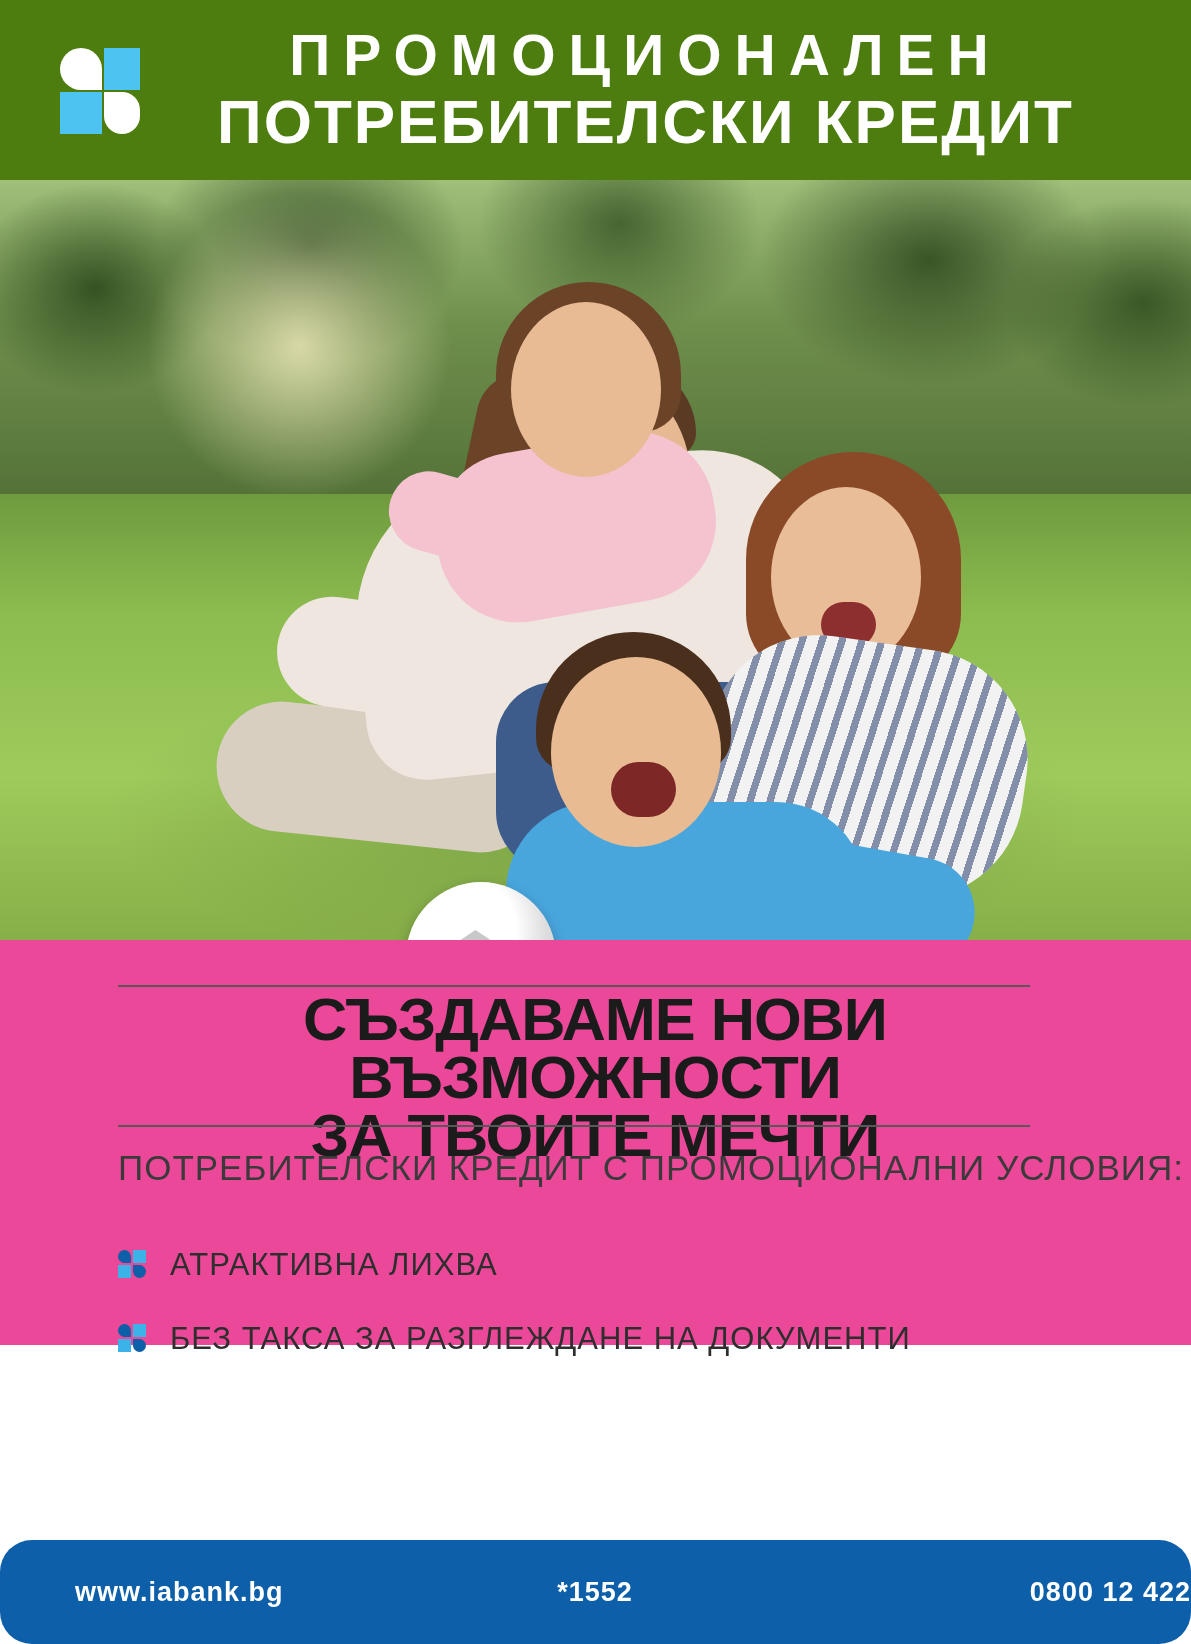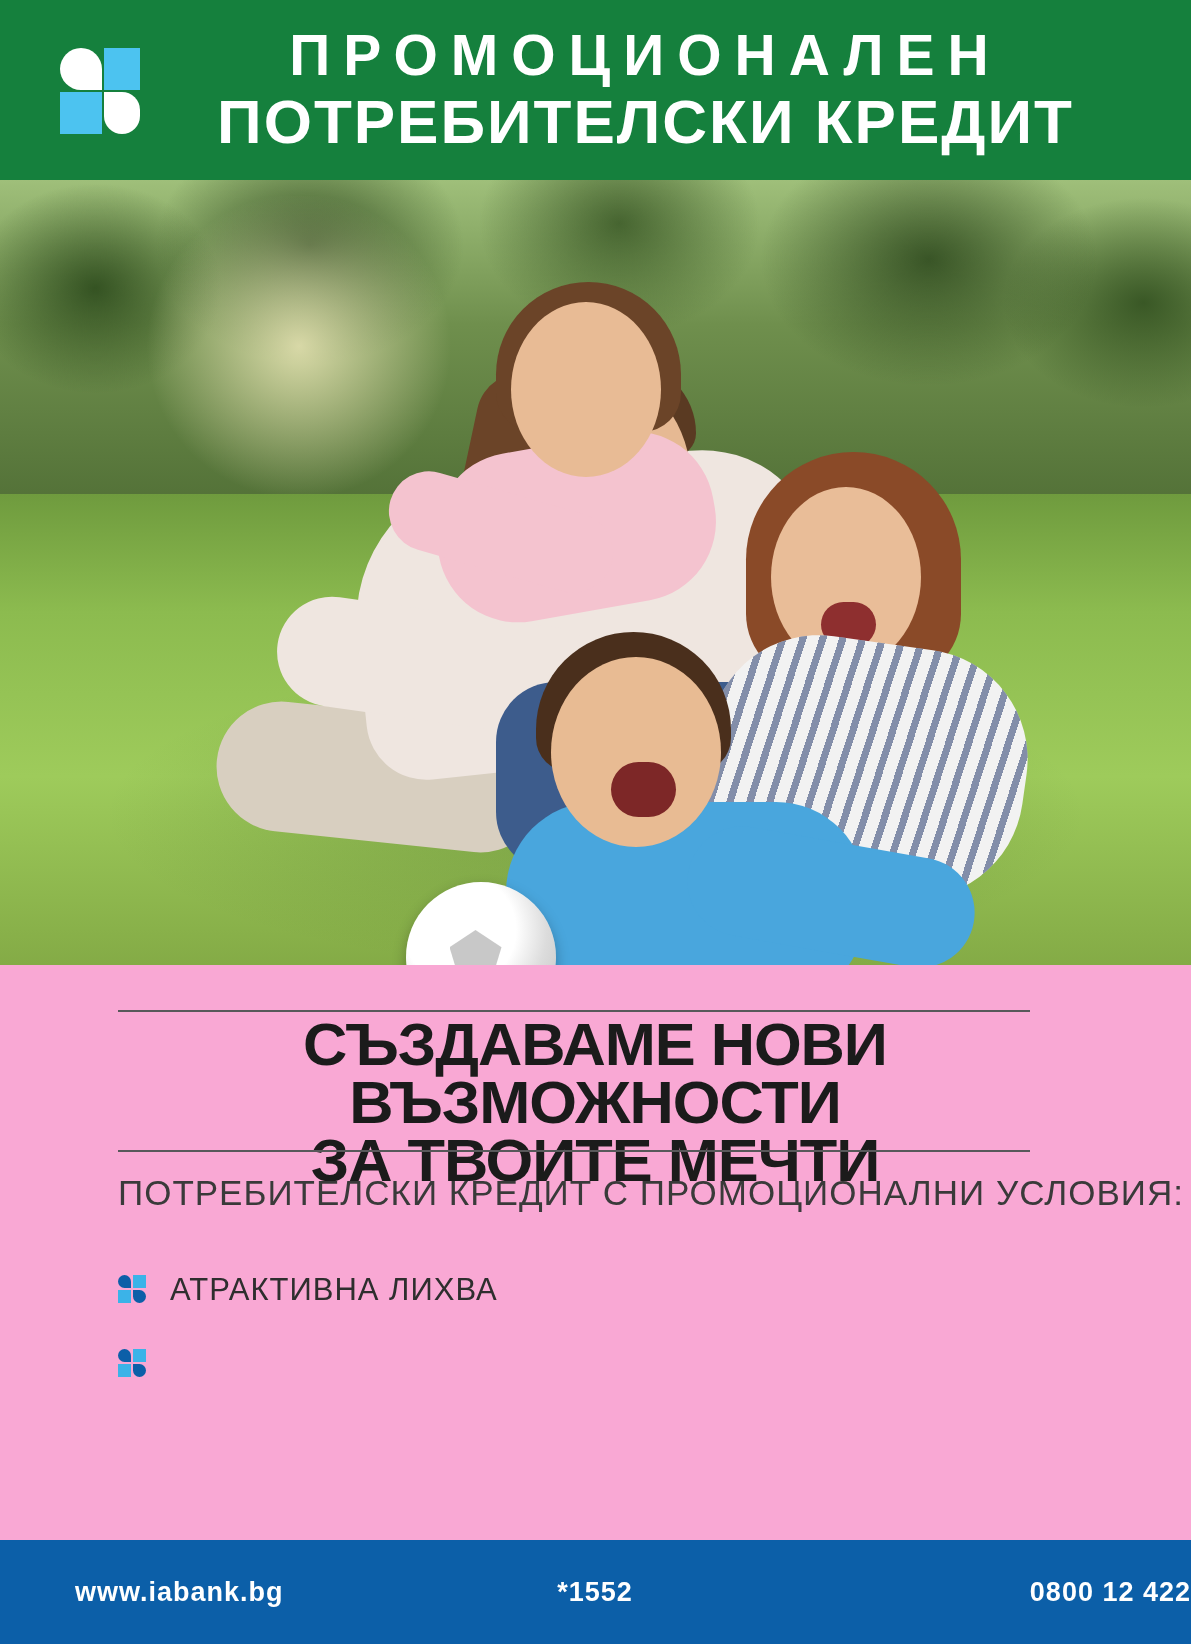--- a/index.html
+++ b/index.html
@@ -13,21 +13,21 @@
     position:relative;
     width:1191px; height:1644px;
     background:#ffffff;
   }
 
   
   .header {
     position:absolute;
     left:0; top:0;
     width:1191px; height:180px;
-    background:#15803d;
+    background:#4d7c0f;
     display:flex;
     align-items:center;
   }
   .logo-wrap {
     width:200px;
     display:flex;
     align-items:center;
     justify-content:center;
     flex-shrink:0;
   }
@@ -142,23 +142,23 @@
   }
   .ball-patch {
     position:absolute; left:344px; top:648px; width:52px; height:48px;
     background:#9a9a9a; opacity:.55;
     clip-path:polygon(50% 0,100% 36%,82% 100%,18% 100%,0 36%);
   }
 
   
   .content {
     position:absolute;
-    left:0; top:965px;
-    width:1191px; height:575px;
-    background:#f9a8d4;
+    left:0; top:940px;
+    width:1191px; height:405px;
+    background:#ec4899;
   }
   .rule {
     position:absolute;
     left:118px; width:912px;
     height:2px; background:#58585a;
   }
   .rule.top { top:45px; }
   .rule.bottom { top:185px; }
 
   .headline {
@@ -218,20 +218,21 @@
   }
 
   
   .footer {
     position:absolute;
     left:0; top:1540px;
     width:1191px; height:104px;
     background:#0c5fa8;
     display:flex;
     align-items:center;
+    border-radius:32px;
   }
   .footer > div {
     color:#ffffff;
     font-weight:bold;
     font-size:27px;
     letter-spacing:1px;
   }
   .f-web   { width:430px; padding-left:75px; }
   .f-short { width:330px; text-align:center; }
   .f-phone { flex:1; text-align:right; }
@@ -316,20 +317,21 @@
         </span>
         <span class="bullet-text">АТРАКТИВНА ЛИХВА</span>
       </div>
       <div class="bullet">
         <span class="bullet-icon">
           <i class="b1"></i>
             <i class="b2"></i>
             <i class="b3"></i>
             <i class="b4"></i>
         </span>
+        <span class="bullet-text">БЕЗ ТАКСА ЗА РАЗГЛЕЖДАНЕ НА ДОКУМЕНТИ</span>
       </div>
     </div>
   </div>
 
   <div class="footer">
     <div class="f-web">www.iabank.bg</div>
     <div class="f-short">*1552</div>
     <div class="f-phone">0800 12 422</div>
   </div>
 

